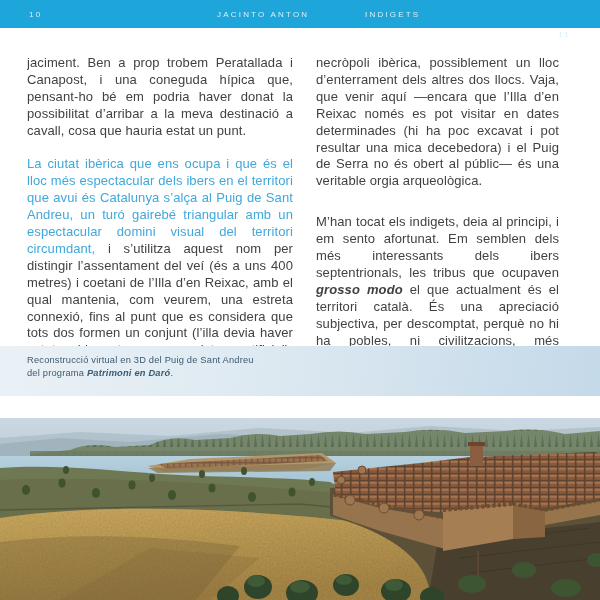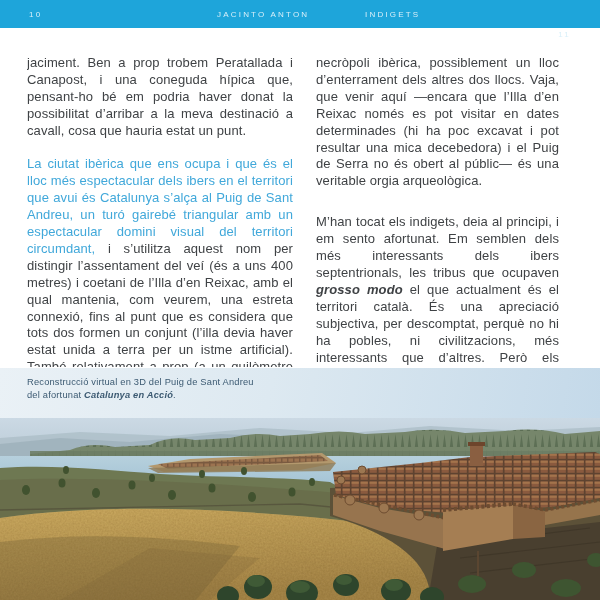--- a/index.html
+++ b/index.html
@@ -33,21 +33,21 @@
   }
   .col-left{left:27px;width:266px;height:312px;}
   .col-right{left:316px;width:243px;height:313px;}
   .para{margin:0 0 16.9px 0;}
   .col-right .para + .para{margin-top:24px;}
   .seg-accent{color:var(--accent-text,#41a8da);}
   .seg-italic{font-style:italic;font-weight:bold;}
 
   
   .caption-band{
-    position:absolute;top:368px;left:0;width:600px;height:50px;
+    position:absolute;top:346px;left:0;width:600px;height:50px;
     background:linear-gradient(100deg,
       var(--caption-band-start,#eaf1f6) 0%,
       #dde9f1 45%,
       var(--caption-band-end,#c4d9e9) 100%);
   }
   .caption{
     position:absolute;left:27px;top:8px;
     color:var(--caption-text,#3c5a72);
     font-size:9.3px;line-height:12.6px;letter-spacing:0.2px;
   }
@@ -74,21 +74,21 @@
   </section>
 
   <section class="col col-right">
     <p class="para"><span class="seg-plain">necròpoli ibèrica, possiblement un lloc d’enterrament dels altres dos llocs. Vaja, que venir aquí —encara que l’Illa d’en Reixac només es pot visitar en dates determinades (hi ha poc excavat i pot resultar una mica decebedora) i el Puig de Serra no és obert al públic— és una veritable orgia arqueològica.</span></p>
     <p class="para"><span class="seg-plain">M’han tocat els indigets, deia al principi, i em sento afortunat. Em semblen dels més interessants dels ibers septentrionals, les tribus que ocupaven </span><span class="seg-italic">grosso modo</span><span class="seg-plain"> el que actualment és el territori català. És una apreciació subjectiva, per descomptat, perquè no hi ha pobles, ni civilitzacions, més interessants que d’altres. Però els indigets estan millor documentats que altres ibers, tenien un vessant militar intens que a mi, la veritat, em posa (ja veieu que fins i tot tinc espasa), la seva ciutat emmurallada d’Ullastret, segurament la seva capital política, militar, econòmica i religiosa, és una realització excepcional per la seva magnitud (te-</span></p>
   </section>
 
   <div class="caption-band">
     <div class="caption">
       <div><span class="seg-plain">Reconstrucció virtual en 3D del Puig de Sant Andreu</span></div>
-      <div><span class="seg-plain">del afortunat </span><span class="seg-italic">Catalunya en Acció</span><span class="seg-plain">.</span></div>
+      <div><span class="seg-plain">del programa </span><span class="seg-italic">Patrimoni en Daró</span><span class="seg-plain">.</span></div>
     </div>
   </div>
 
   <figure class="recon" role="img" aria-label="3D virtual reconstruction: the walled Iberian town of Puig de Sant Andreu on a hill at right, the Illa d'en Reixac island settlement in a lake at left, forested hills behind, dry yellow fields and trees in the foreground">
     <svg width="600" height="182" viewBox="0 0 600 182" xmlns="http://www.w3.org/2000/svg">
       <defs>
         <linearGradient id="skyG" x1="0" y1="0" x2="0" y2="1">
           <stop offset="0" stop-color="#cbd9e4"></stop>
           <stop offset="1" stop-color="#b2c4d0"></stop>
         </linearGradient>

